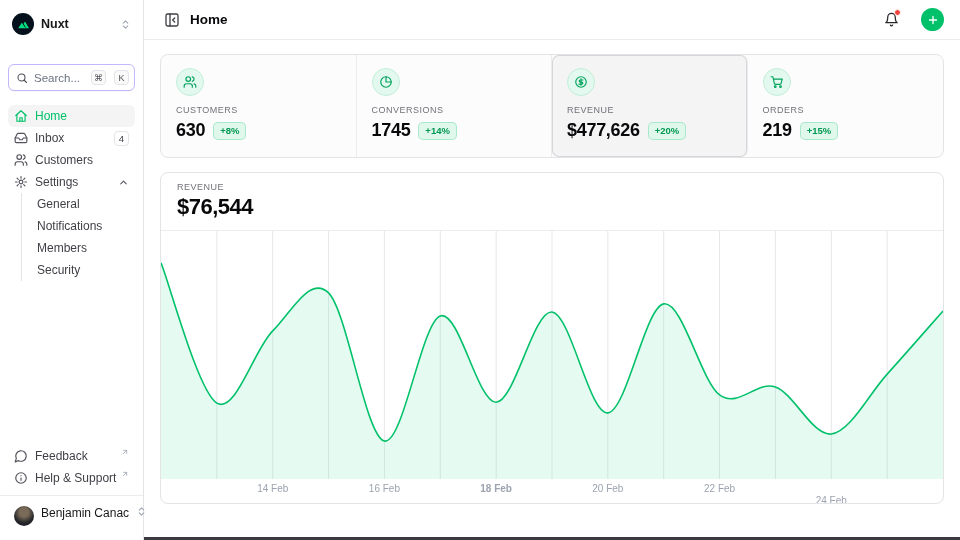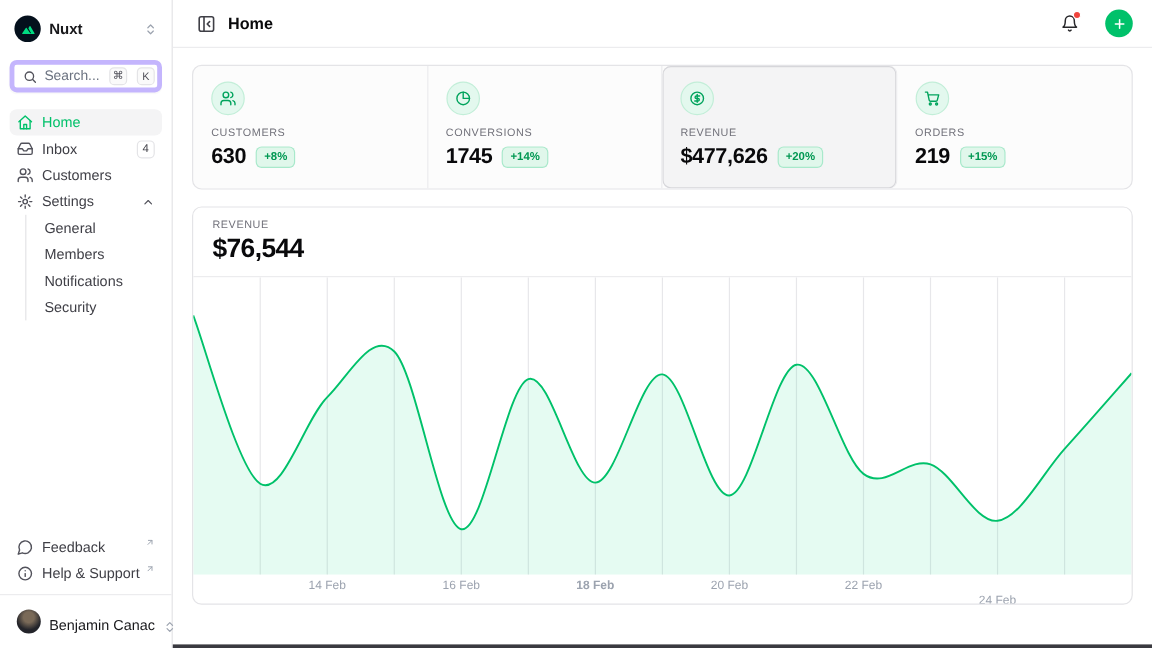--- a/index.html
+++ b/index.html
@@ -10,21 +10,21 @@
   
   .sidebar { width:144px; min-width:144px; height:100%; border-right:1px solid #e4e4e7;
     display:flex; flex-direction:column; padding:8px; background:#fff; }
   .team-row { display:flex; align-items:center; gap:7px; padding:4px 4px 4px 4px; height:32px; cursor:pointer; }
   .team-logo { width:22px; height:22px; border-radius:50%; background:#04101c; display:flex;
     align-items:center; justify-content:center; flex:none; }
   .team-name { font-size:12.5px; font-weight:700; color:#18181b; flex:1; }
   .icon { display:inline-flex; align-items:center; justify-content:center; flex:none; }
   .icon svg { display:block; }
 
-  .searchbox { margin-top:10px; height:27px; border:4px solid #c4b5fd; border-radius:6px;
+  .searchbox { margin-top:24px; height:27px; border:1px solid #c4b5fd; border-radius:6px;
     display:flex; align-items:center; gap:6px; padding:0 5px 0 7px; background:#fff; cursor:text;
     box-shadow:0 1px 1px rgba(0,0,0,.03); }
   .searchbox .ph { flex:1; font-size:11.5px; color:#6b7280; }
   .kbd { font-size:9px; color:#52525b; border:1px solid #e4e4e7; background:#fafafa;
     border-radius:4px; min-width:15px; height:15px; display:inline-flex; align-items:center;
     justify-content:center; padding:0 2px; margin-left:2px; }
 
   .nav { margin-top:14px; display:flex; flex-direction:column; }
   .nav-item { display:flex; align-items:center; gap:7px; height:22px; padding:0 6px;
     border-radius:6px; font-size:12px; color:#3f3f46; cursor:pointer; }
@@ -34,21 +34,21 @@
   .nav-item svg { stroke:#52525b; }
   .count-badge { font-size:9.5px; color:#3f3f46; border:1px solid #e4e4e7; border-radius:4px;
     padding:0 4px; height:15px; display:inline-flex; align-items:center; background:#fff; }
   .subnav { margin-left:13px; border-left:1px solid #e4e4e7; padding-left:13px;
     display:flex; flex-direction:column; }
   .subnav .nav-item { padding-left:2px; color:#3f3f46; }
 
   .sidebar-footer { margin-top:auto; }
   .ext-arrow svg { stroke:#9ca3af; }
   .divider-h { border-top:1px solid #ececee; margin:6px -8px 6px -8px; }
-  .user-row { display:flex; align-items:flex-end; gap:7px; padding:4px 6px; height:30px; cursor:pointer; }
+  .user-row { display:flex; align-items:flex-start; gap:7px; padding:4px 6px; height:30px; cursor:pointer; }
   .avatar { width:20px; height:20px; border-radius:50%; flex:none;
     background:radial-gradient(circle at 50% 32%, #7a6a58 0 26%, #23242a 62%); }
   .user-name { font-size:12px; font-weight:500; color:#18181b; flex:1; white-space:nowrap; }
 
   
   .main { flex:1; display:flex; flex-direction:column; min-width:0; position:relative; }
   .main-header { height:40px; border-bottom:1px solid #ececee; display:flex; align-items:center;
     padding:0 16px 0 20px; gap:10px; }
   .page-title { font-size:13.5px; font-weight:700; color:#09090b; flex:1; }
   .bell-btn { position:relative; width:24px; height:24px; display:flex; align-items:center;
@@ -170,24 +170,24 @@
           <svg width="11" height="11" viewBox="0 0 24 24" fill="none" stroke="#9ca3af" stroke-width="2.2" stroke-linecap="round" stroke-linejoin="round">
               <path d="m18 15-6-6-6 6"></path>
             </svg>
         </span>
       </div>
       <div class="subnav">
         <div class="nav-item">
             <span class="lbl">General</span>
           </div>
         <div class="nav-item">
+            <span class="lbl">Notifications</span>
+          </div>
+        <div class="nav-item">
             <span class="lbl">Members</span>
-          </div>
-        <div class="nav-item">
-            <span class="lbl">Notifications</span>
           </div>
         <div class="nav-item">
             <span class="lbl">Security</span>
           </div>
       </div>
     </nav>
 
     <div class="sidebar-footer">
       <div class="nav-item">
         <span class="icon">

